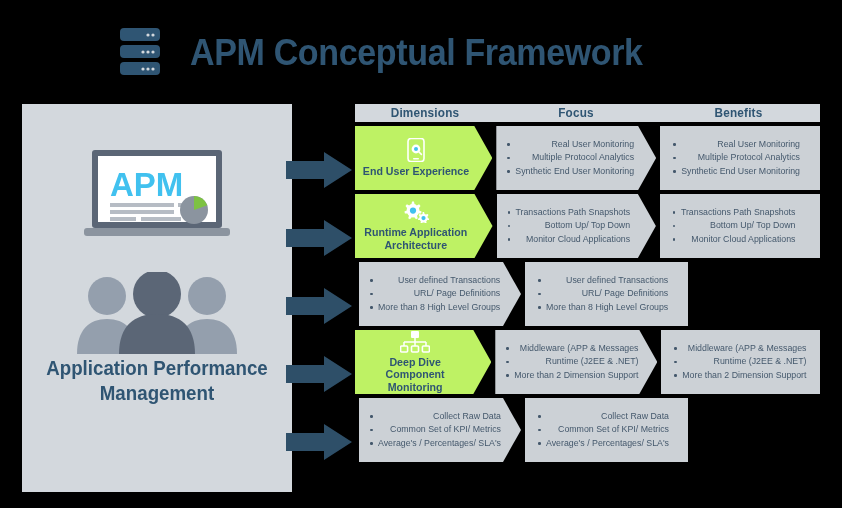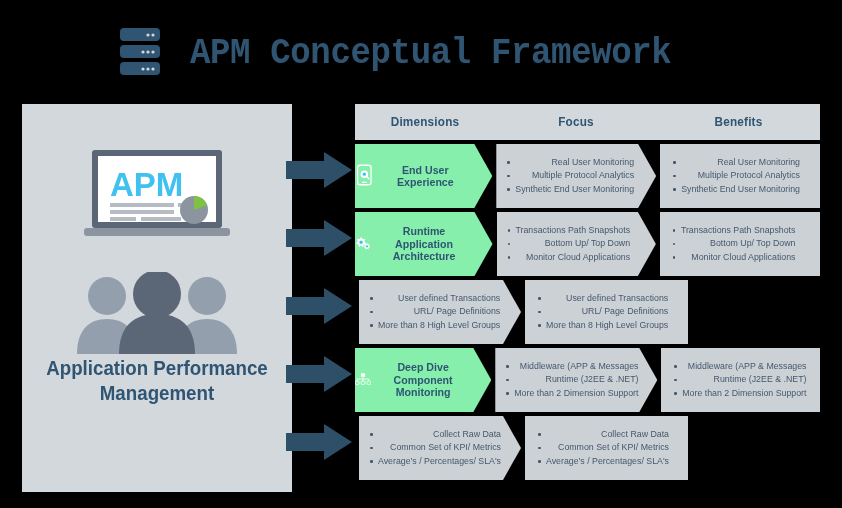--- a/index.html
+++ b/index.html
@@ -12,21 +12,21 @@
   #canvas {
     position: relative;
     width: 842px; height: 508px;
     background: #000000;
   }
 
   
   #title-bar {
     position: absolute; left: 118px; top: 22px;
     height: 62px;
-    display: flex; align-items: center; gap: 18px; font-family: Liberation Mono, monospace;
+    display: flex; align-items: center; gap: 18px;
   }
   #server-logo { width: 54px; height: 52px; display:block; }
   #title-text {
     font-size: 37px;
     font-weight: bold;
     color: #2f5573;
     letter-spacing: -0.4px;
     font-stretch: condensed;
     transform: scaleX(0.92);
     transform-origin: left center;
@@ -61,21 +61,21 @@
     transform: scaleX(0.96);
   }
 
   
   .big-arrow { position: absolute; left: 286px; width: 66px; height: 40px; }
 
   
   #matrix { position: absolute; left: 355px; top: 104px; width: 465px; }
   #header-band {
     position: relative;
-    height: 36px;
+    height: 18px;
     background: #d3d8dd;
     display: flex;
   }
   .hdr {
     color: #2f5573;
     font-size: 12.5px;
     font-weight: bold;
     letter-spacing: 0.2px;
     display: flex; align-items: center; justify-content: center;
     transform: scaleX(0.94);
@@ -88,23 +88,23 @@
     position: relative;
     height: 64px;
     margin-top: 4px;
     display: flex;
   }
 
   
   .dim-cell {
     position: relative;
     width: 140px; height: 100%;
-    background: #86efac;
+    background: #bef264;
     clip-path: polygon(0 0, calc(100% - 18px) 0, 100% 50%, calc(100% - 18px) 100%, 0 100%);
-    display: flex; flex-direction: row;
+    display: flex; flex-direction: column;
     align-items: center; justify-content: center;
     padding-right: 16px;
   }
   .dim-icon { margin-bottom: 3px; display: block; }
   .dim-label {
     color: #2f5573;
     font-size: 11.2px;
     font-weight: bold;
     text-align: center;
     line-height: 12.5px;

